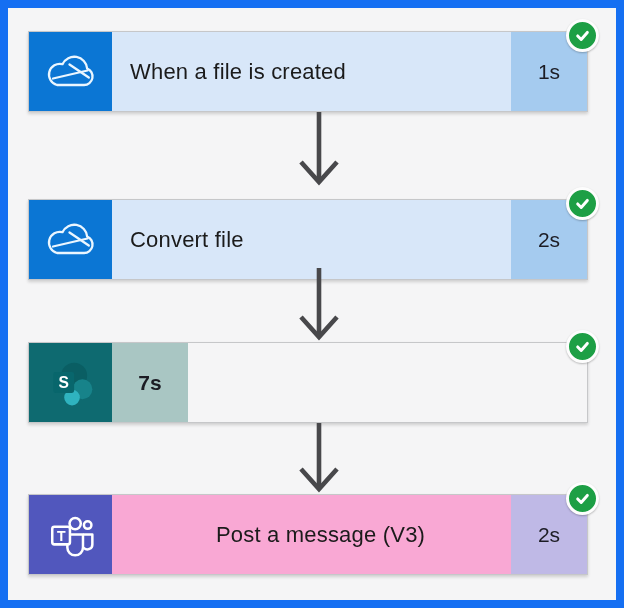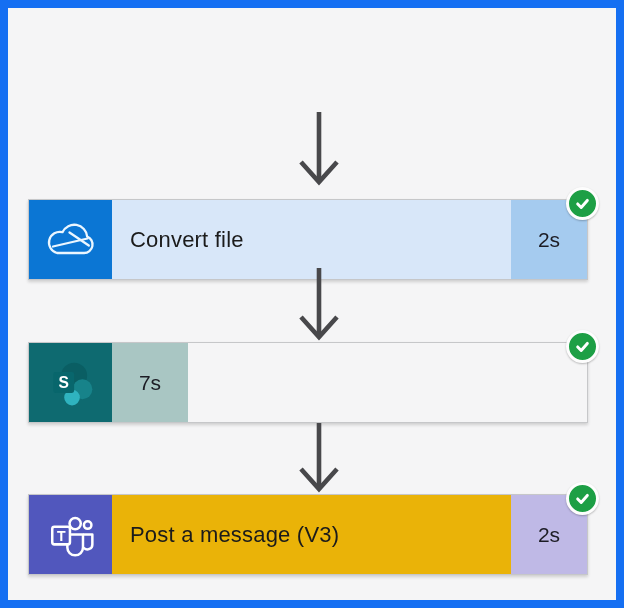--- a/index.html
+++ b/index.html
@@ -65,20 +65,38 @@
   .arrow-1{top:104px;left:289px;height:74px;}
   .arrow-2{top:260px;left:289px;height:73px;}
   .arrow-3{top:415px;left:289px;height:70px;}
   svg{display:block;}
 </style>
 </head>
 <body>
 
 <div class="canvas">
 
+  <div class="step step-1">
+    <div class="icon-tile" style="background: rgb(11, 118, 212);">
+      <svg width="56" height="42" viewBox="0 0 56 42" fill="none" stroke="#eaf6ff" stroke-width="2.3" stroke-linejoin="round" stroke-linecap="round">
+        <path d="M14 34 h 27 a 8.5 8.5 0 0 0 3.2 -16.4 A 13 13 0 0 0 19.5 13.2 A 9.6 9.6 0 0 0 14 34 Z"></path>
+        <path d="M10 27.5 L 44.5 19.5"></path>
+        <path d="M26.5 13.5 L 45.8 26.5"></path>
+      </svg>
+    </div>
+    <div class="step-body" style="background: rgb(216, 231, 249);">
+      <span class="step-label">When a file is created</span>
+    </div>
+    <div class="step-duration" style="background: rgb(165, 203, 239);">1s</div>
+    <div class="status-badge" style="background: rgb(29, 159, 69);">
+      <svg width="21" height="21" viewBox="0 0 24 24" fill="none" stroke="#ffffff" stroke-width="3.4" stroke-linecap="round" stroke-linejoin="round">
+        <polyline points="6.5,12.5 10.5,16.5 17.5,8.5"></polyline>
+      </svg>
+    </div>
+  </div>
 
   <svg class="arrow arrow-1" viewBox="0 0 44 74" fill="none" stroke-width="4.6" stroke="currentColor" style="color: rgb(72, 72, 75);">
     <line x1="22" y1="0" x2="22" y2="70"></line>
     <polyline points="4,50 22,70 40,50"></polyline>
   </svg>
 
   <div class="step step-2">
     <div class="icon-tile" style="background: rgb(11, 118, 212);">
       <svg width="56" height="42" viewBox="0 0 56 42" fill="none" stroke="#eaf6ff" stroke-width="2.3" stroke-linejoin="round" stroke-linecap="round">
         <path d="M14 34 h 27 a 8.5 8.5 0 0 0 3.2 -16.4 A 13 13 0 0 0 19.5 13.2 A 9.6 9.6 0 0 0 14 34 Z"></path>
@@ -105,21 +123,21 @@
   <div class="step step-3">
     <div class="icon-tile" style="background: rgb(14, 106, 112);">
       <svg width="50" height="50" viewBox="0 0 48 48">
         <circle cx="27" cy="17" r="12.5" fill="#0a5e63"></circle>
         <circle cx="35" cy="30" r="9.5" fill="#17838a"></circle>
         <circle cx="25" cy="38" r="7.5" fill="#2fb3bf"></circle>
         <rect x="7" y="13.5" width="20" height="20" rx="2" fill="#08666c"></rect>
         <text x="17" y="29" text-anchor="middle" font-family="Liberation Sans, sans-serif" font-size="15" font-weight="bold" fill="#ffffff">S</text>
       </svg>
     </div>
-    <div class="step-duration" style="background: rgb(169, 198, 195);">7s</div>
+    <div class="step-duration" style="background: rgb(169, 198, 195); font-weight: bold;">7s</div>
     <div class="status-badge" style="background: rgb(29, 159, 69);">
       <svg width="21" height="21" viewBox="0 0 24 24" fill="none" stroke="#ffffff" stroke-width="3.4" stroke-linecap="round" stroke-linejoin="round">
         <polyline points="6.5,12.5 10.5,16.5 17.5,8.5"></polyline>
       </svg>
     </div>
   </div>
 
   <svg class="arrow arrow-3" viewBox="0 0 44 70" fill="none" stroke-width="4.6" stroke="currentColor" style="color: rgb(72, 72, 75);">
     <line x1="22" y1="0" x2="22" y2="66"></line>
     <polyline points="4,46 22,66 40,46"></polyline>
@@ -131,21 +149,21 @@
         <g fill="none" stroke="#ffffff" stroke-width="2.4" stroke-linejoin="round" stroke-linecap="round">
           <circle cx="40" cy="14.5" r="3.6"></circle>
           <path d="M36.5 23.5 h 8 v 9.5 a 4.8 4.8 0 0 1 -8 3.6"></path>
           <circle cx="28" cy="13" r="5.4"></circle>
           <path d="M20.5 23.5 h 15 v 12.5 a 7.5 7.5 0 0 1 -15 0 z"></path>
         </g>
         <rect x="6" y="16" width="17" height="17" rx="2" fill="currentColor" stroke="#ffffff" stroke-width="2.4"></rect>
         <text x="14.6" y="29.5" text-anchor="middle" font-family="Liberation Sans, sans-serif" font-size="13.5" font-weight="bold" fill="#ffffff">T</text>
       </svg>
     </div>
-    <div class="step-body" style="background: #eab308;">
+    <div class="step-body" style="background: #f9a8d4; justify-content: center;">
       <span class="step-label">Post a message (V3)</span>
     </div>
     <div class="step-duration" style="background: rgb(191, 185, 230);">2s</div>
     <div class="status-badge" style="background: rgb(29, 159, 69);">
       <svg width="21" height="21" viewBox="0 0 24 24" fill="none" stroke="#ffffff" stroke-width="3.4" stroke-linecap="round" stroke-linejoin="round">
         <polyline points="6.5,12.5 10.5,16.5 17.5,8.5"></polyline>
       </svg>
     </div>
   </div>
 

